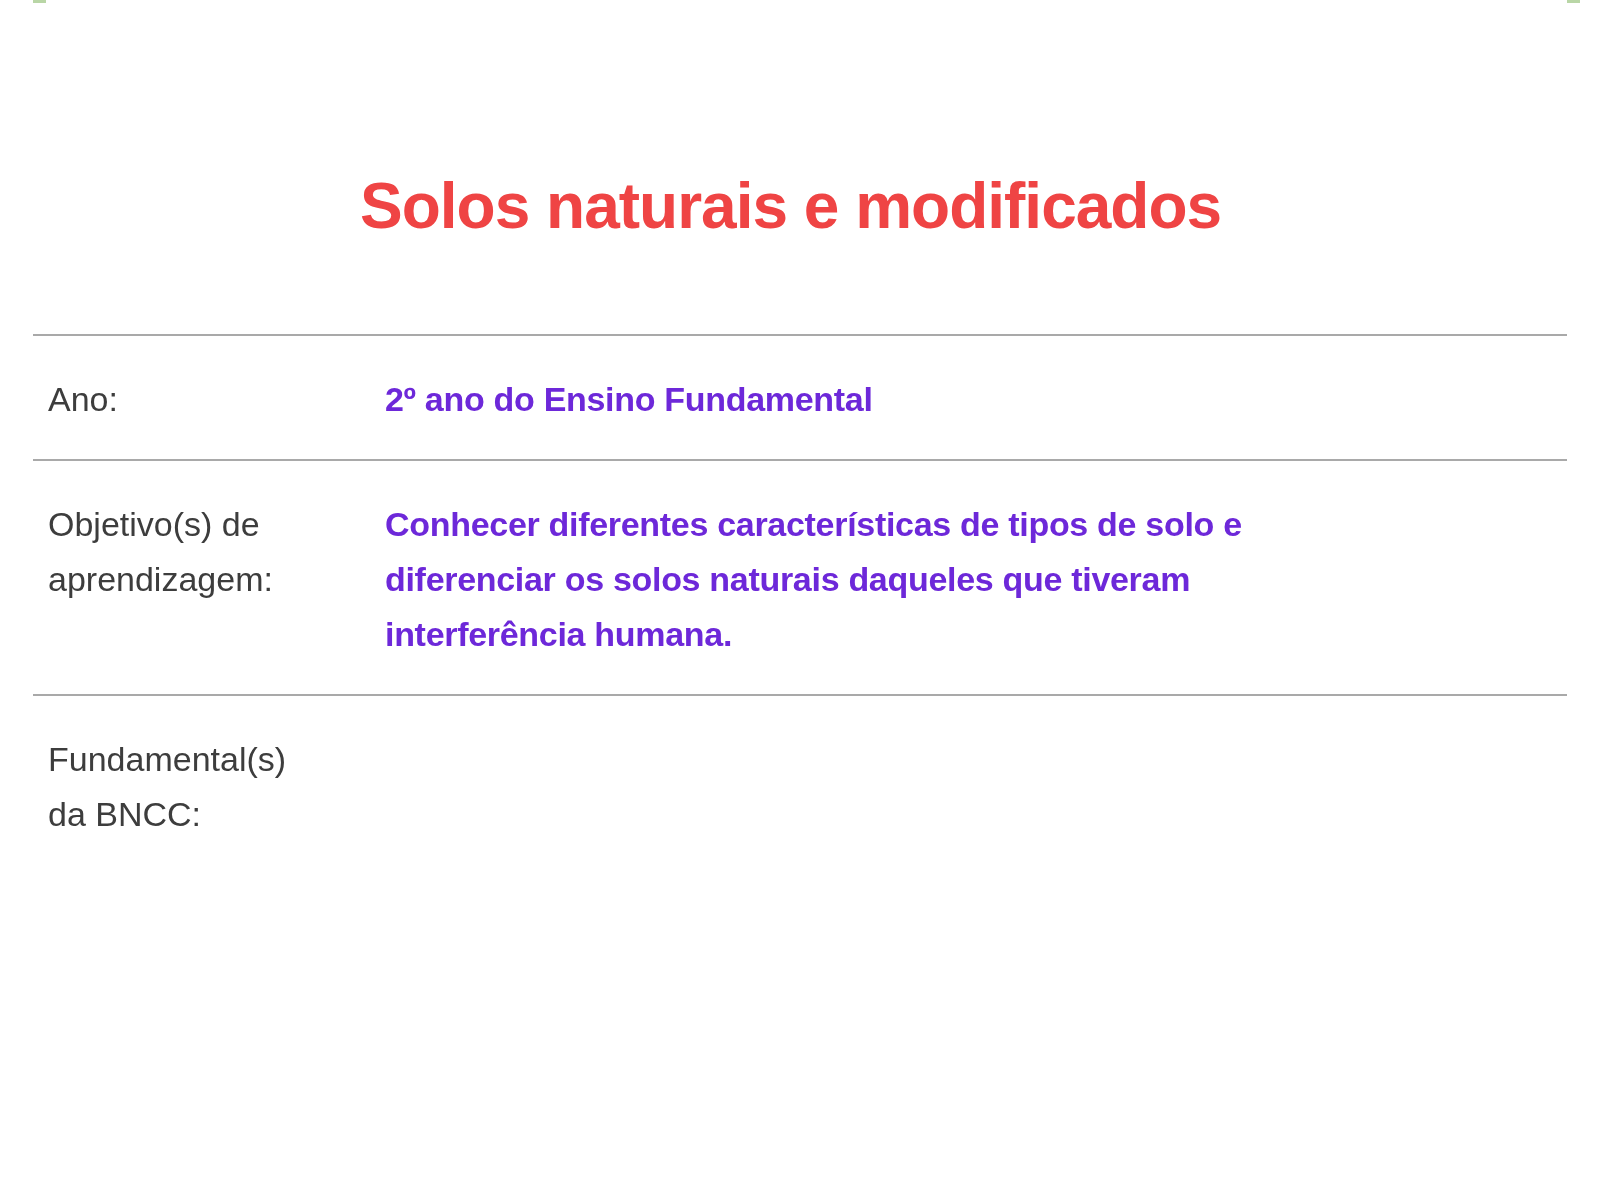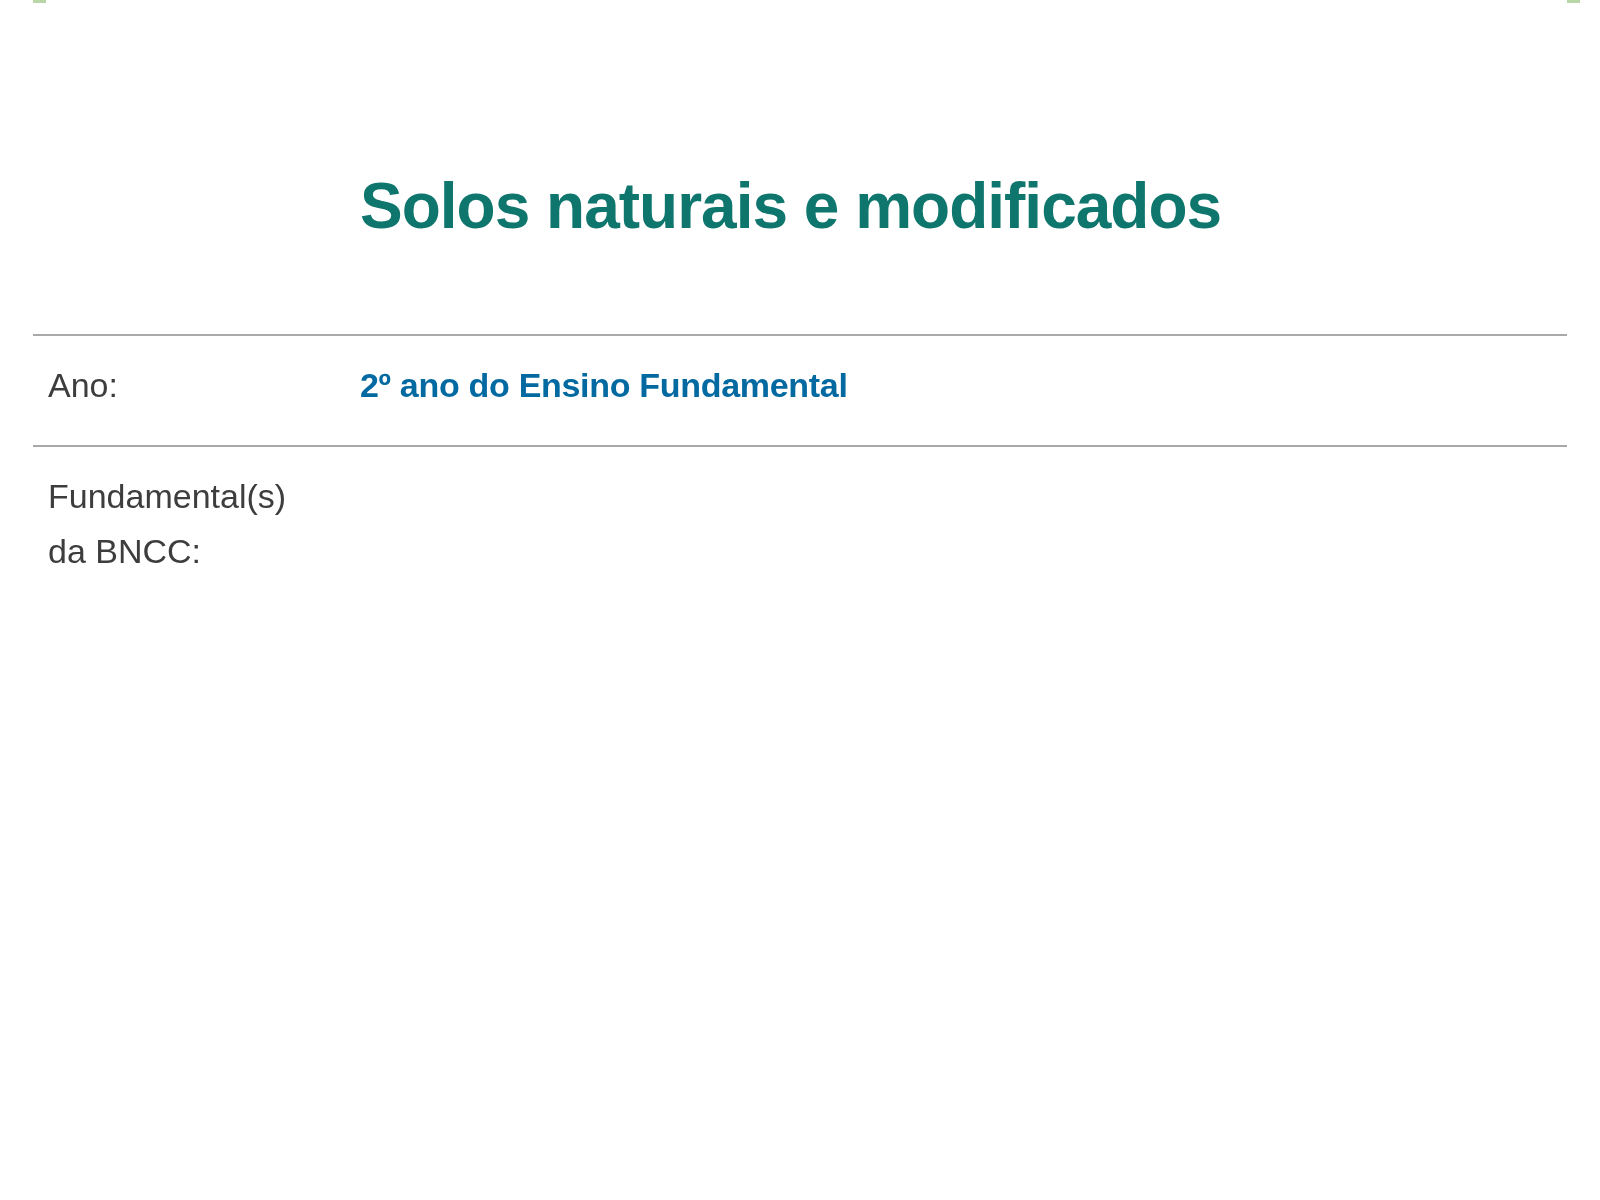--- a/index.html
+++ b/index.html
@@ -23,65 +23,73 @@
   }
   .header-fragment.left  { left: 33px; }
   .header-fragment.right { left: 1567px; }
 
   .page-title {
     margin: 168px 33px 89px 360px;
     font-size: 64px;
     font-weight: 700;
     line-height: 1.2;
     letter-spacing: -1px;
-    color: #0f766e;
+    color: #ef4444;
   }
 
   .table {
     margin: 0 33px;
   }
   .row {
     display: flex;
     border-top: 2px solid #a9a9a9;
-    padding: 22px 0 32px 0;
+    padding: 36px 0 32px 0;
+    gap: 25px;
   }
   .cell-label {
     width: 312px;
     flex: 0 0 312px;
     padding-left: 15px;
     font-size: 34px;
     font-weight: 300;
     color: #3d3d3d;
     line-height: 55px;
     white-space: pre-line;
   }
   .cell-value {
     flex: 1;
     font-size: 34px;
     font-weight: 700;
-    color: #0369a1;
+    color: #6d28d9;
     line-height: 55px;
     letter-spacing: -0.3px;
     white-space: pre-line;
   }
 </style>
 </head>
 <body>
 
 <div class="header-fragment left"></div>
 <div class="header-fragment right"></div>
 
 <h1 class="page-title">Solos naturais e modificados</h1>
 
 <div class="table">
 
   <div class="row">
     <div class="cell-label">Ano:</div>
     <div class="cell-value">2º ano do Ensino Fundamental</div>
   </div>
 
+  <div class="row">
+    <div class="cell-label">Objetivo(s) de
+aprendizagem:</div>
+    <div class="cell-value">Conhecer diferentes características de tipos de solo e
+diferenciar os solos naturais daqueles que tiveram
+interferência humana.</div>
+  </div>
 
   <div class="row">
     <div class="cell-label">Fundamental(s)
 da BNCC:</div>
   </div>
 
 </div>
 
 </body></html>

